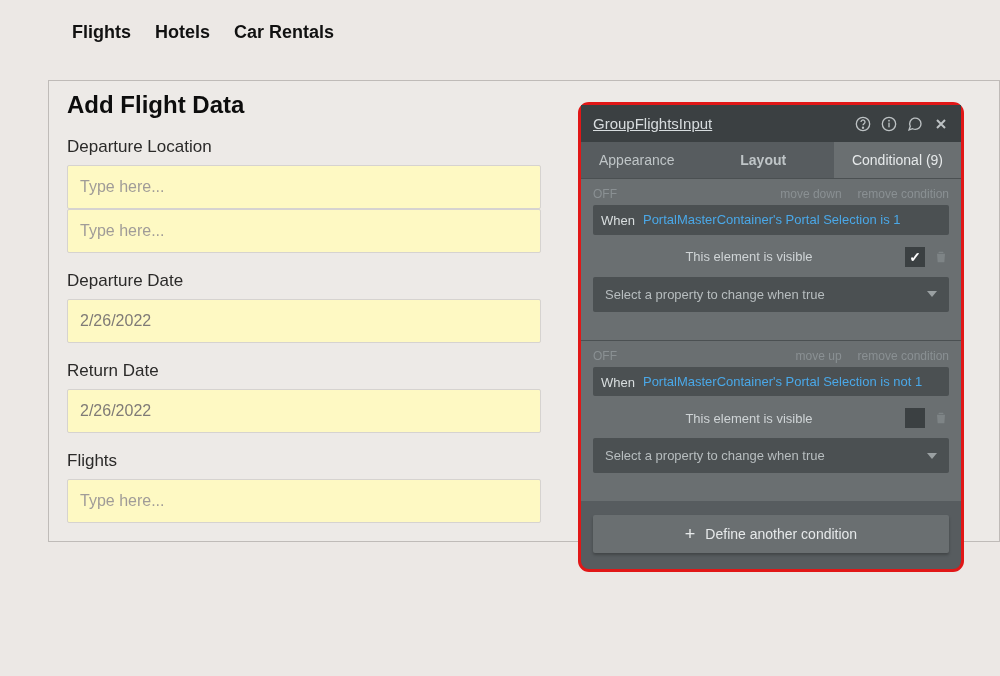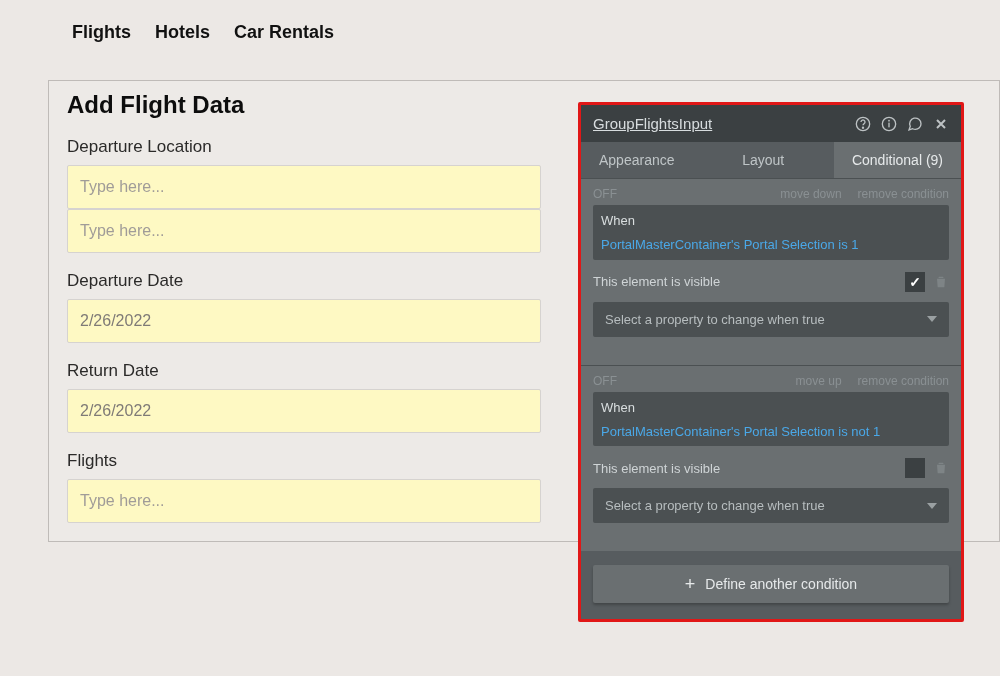--- a/index.html
+++ b/index.html
@@ -16,46 +16,46 @@
   .field-label { font-size: 17px; color: #2b2a29; margin-top: 18px; margin-bottom: 8px; }
   .text-input {
     width: 474px; max-width: 100%; height: 44px; border: 1px solid #d6d3d0;
     border-radius: 2px; background: #fef9c3; padding: 0 12px; font-size: 16px; color: #333;
   }
   .text-input::placeholder { color: #a09c98; }
 
   
   .inspector {
     position: absolute; left: 578px; top: 102px; width: 386px;
-    background: #575c5f; color: #c8cdd0; border: 3px solid #e11717; border-radius: 2px;
-    font-family: Arial, sans-serif; font-size: 14px;
+    background: #575c5f; color: #c8cdd0; border: 3px solid #e11717; border-radius: 11px;
+    font-family: Arial, sans-serif; font-size: 14px; text-align: center;
   }
   .insp-titlebar {
     display: flex; align-items: center; justify-content: space-between;
     background: #3b4042; padding: 10px 12px;
   }
   .insp-title { color: #d7dcde; text-decoration: underline; font-size: 15px; }
   .insp-icons { display: flex; gap: 10px; color: #bdc2c4; }
   .insp-icons .ic { cursor: pointer; display: inline-flex; }
   .tabs { display: flex; background: #575c5f; }
   .tab {
     padding: 10px 18px; color: #bfc5c7; cursor: pointer; font-size: 14px;
     border-top: 0; background: #575c5f;
   }
   .tab.active { background: #6a6f71; color: #e6e9ea; }
-  .tab.layout-t { margin: 0 auto; }
+  .tab.layout-t { margin: 0 auto; font-weight: bold; }
 
   .cond-block { padding: 8px 12px 14px; border-top: 1px solid #4b5052; }
   .cond-meta { display: flex; font-size: 12px; color: #8a9093; margin-bottom: 4px; }
   .cond-meta .left { flex: 0 0 auto; }
   .cond-meta .spacer { flex: 1; }
   .cond-meta .act { margin-left: 16px; cursor: pointer; }
   .when-row {
     display: flex; align-items: flex-start; gap: 8px; background: #4b5052;
-    padding: 6px 8px; border-radius: 2px; margin-bottom: 12px; flex-direction: column;
+    padding: 6px 8px; border-radius: 2px; margin-bottom: 12px;
   }
   .when-lab { color: #d9dedf; font-size: 13px; flex: 0 0 auto; padding-top: 2px; }
   .when-expr { color: #4aa8e8; font-size: 13px; line-height: 1.35; }
 
   .visible-row { display: flex; align-items: center; margin-bottom: 10px; }
   .visible-lab { color: #cfd4d6; font-size: 13px; flex: 1; }
   .chk {
     width: 20px; height: 20px; background: #3b4042; display: inline-flex;
     align-items: center; justify-content: center; cursor: pointer; margin-right: 8px;
   }

